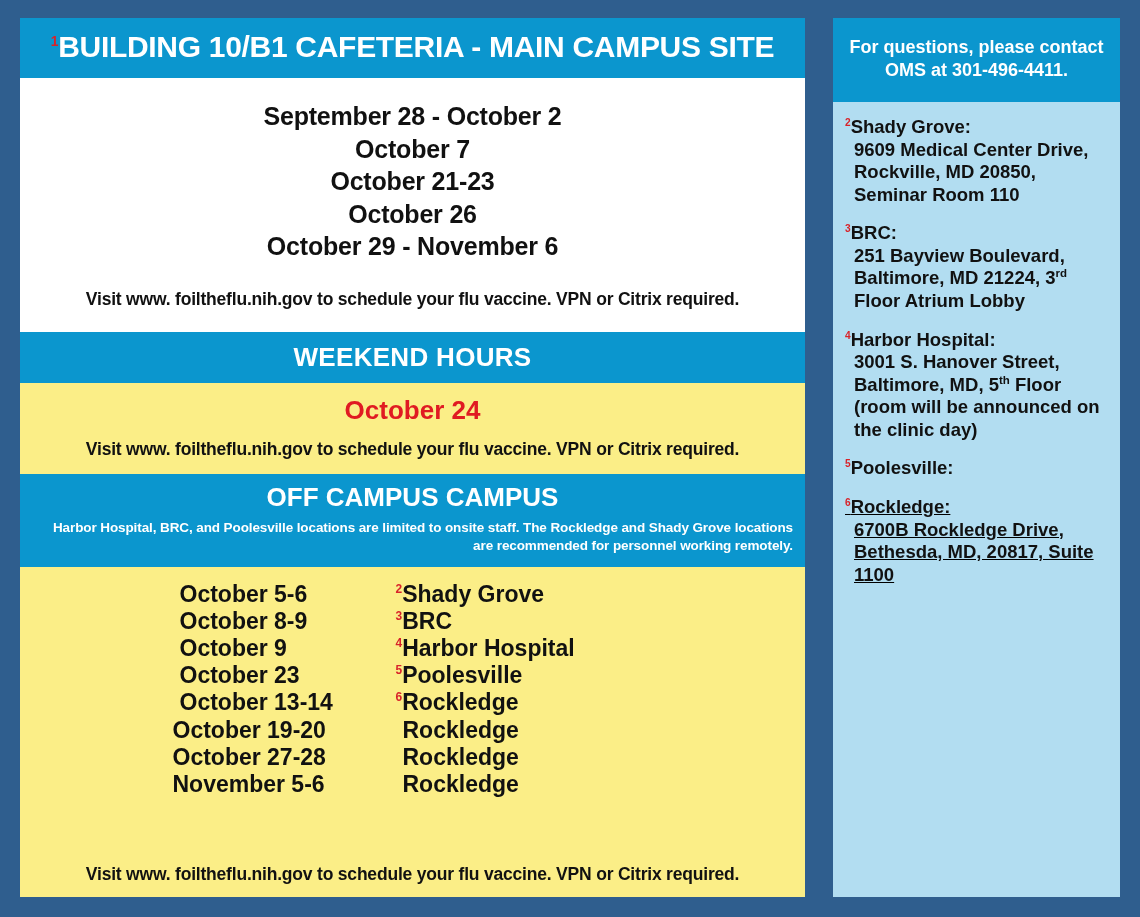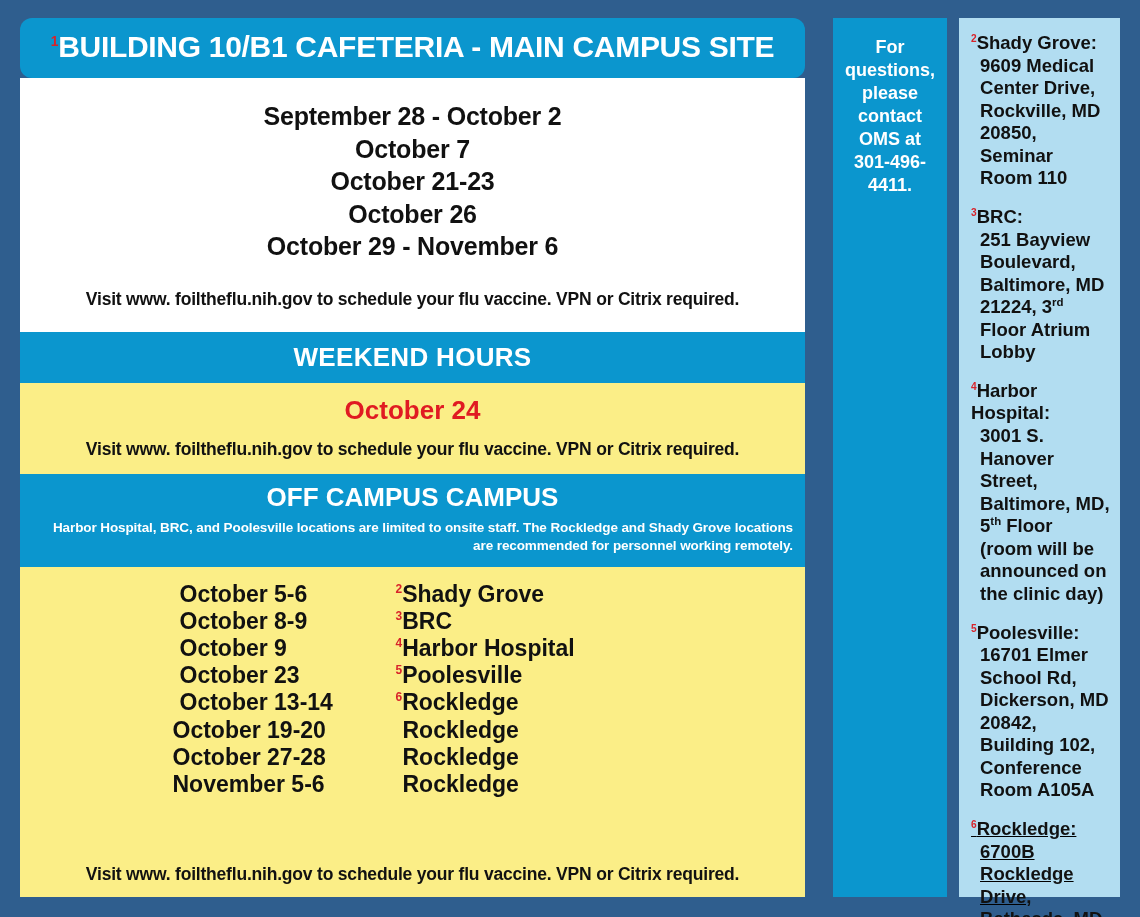--- a/index.html
+++ b/index.html
@@ -44,21 +44,20 @@
   }
 
   .main-title {
     font-size: 30px;
     font-weight: bold;
     letter-spacing: -0.3px;
     text-align: center;
     padding: 14px 6px 16px 6px;
     line-height: 1;
     white-space: nowrap;
-    border-radius: 12px;
   }
   .sup-red {
     color: #d8232a;
     font-size: 0.46em;
     vertical-align: super;
     font-weight: bold;
     line-height: 0;
   }
 
   .dates-block {
@@ -157,21 +156,22 @@
     font-weight: bold;
     color: #111111;
     letter-spacing: -0.2px;
     padding: 6px 6px 12px 6px;
   }
 
   
   .right-col {
     width: 287px;
     display: flex;
-    gap: 12px;
+    flex-direction: column;
+    gap: 0;
   }
   .contact-box {
     background: #0b96ce;
     color: #ffffff;
     text-align: center;
     font-size: 18px;
     font-weight: bold;
     line-height: 1.28;
     padding: 18px 12px 20px 12px;
   }
@@ -291,21 +291,20 @@
         <div class="legend-body"><span>251 Bayview Boulevard, Baltimore, MD 21224, 3</span><span class="ord">rd</span><span> Floor Atrium Lobby</span></div>
       </div>
 
       <div class="legend-entry">
         <div class="legend-title"><span class="sup-red">4</span><span>Harbor Hospital:</span></div>
         <div class="legend-body"><span>3001 S. Hanover Street, Baltimore, MD, 5</span><span class="ord">th</span><span> Floor (room will be announced on the clinic day)</span></div>
       </div>
 
       <div class="legend-entry">
         <div class="legend-title"><span class="sup-red">5</span><span>Poolesville:</span></div>
-        <div class="legend-body">16701 Elmer School Rd, Dickerson, MD 20842, Building 102, Conference Room A105A</div>
       </div>
 
       <div class="legend-entry" style="margin-bottom:0;text-decoration:underline;">
         <div class="legend-title"><span class="sup-red">6</span><span>Rockledge:</span></div>
         <div class="legend-body">6700B Rockledge Drive, Bethesda, MD, 20817, Suite 1100</div>
       </div>
 
     </div>
   </div>
 

